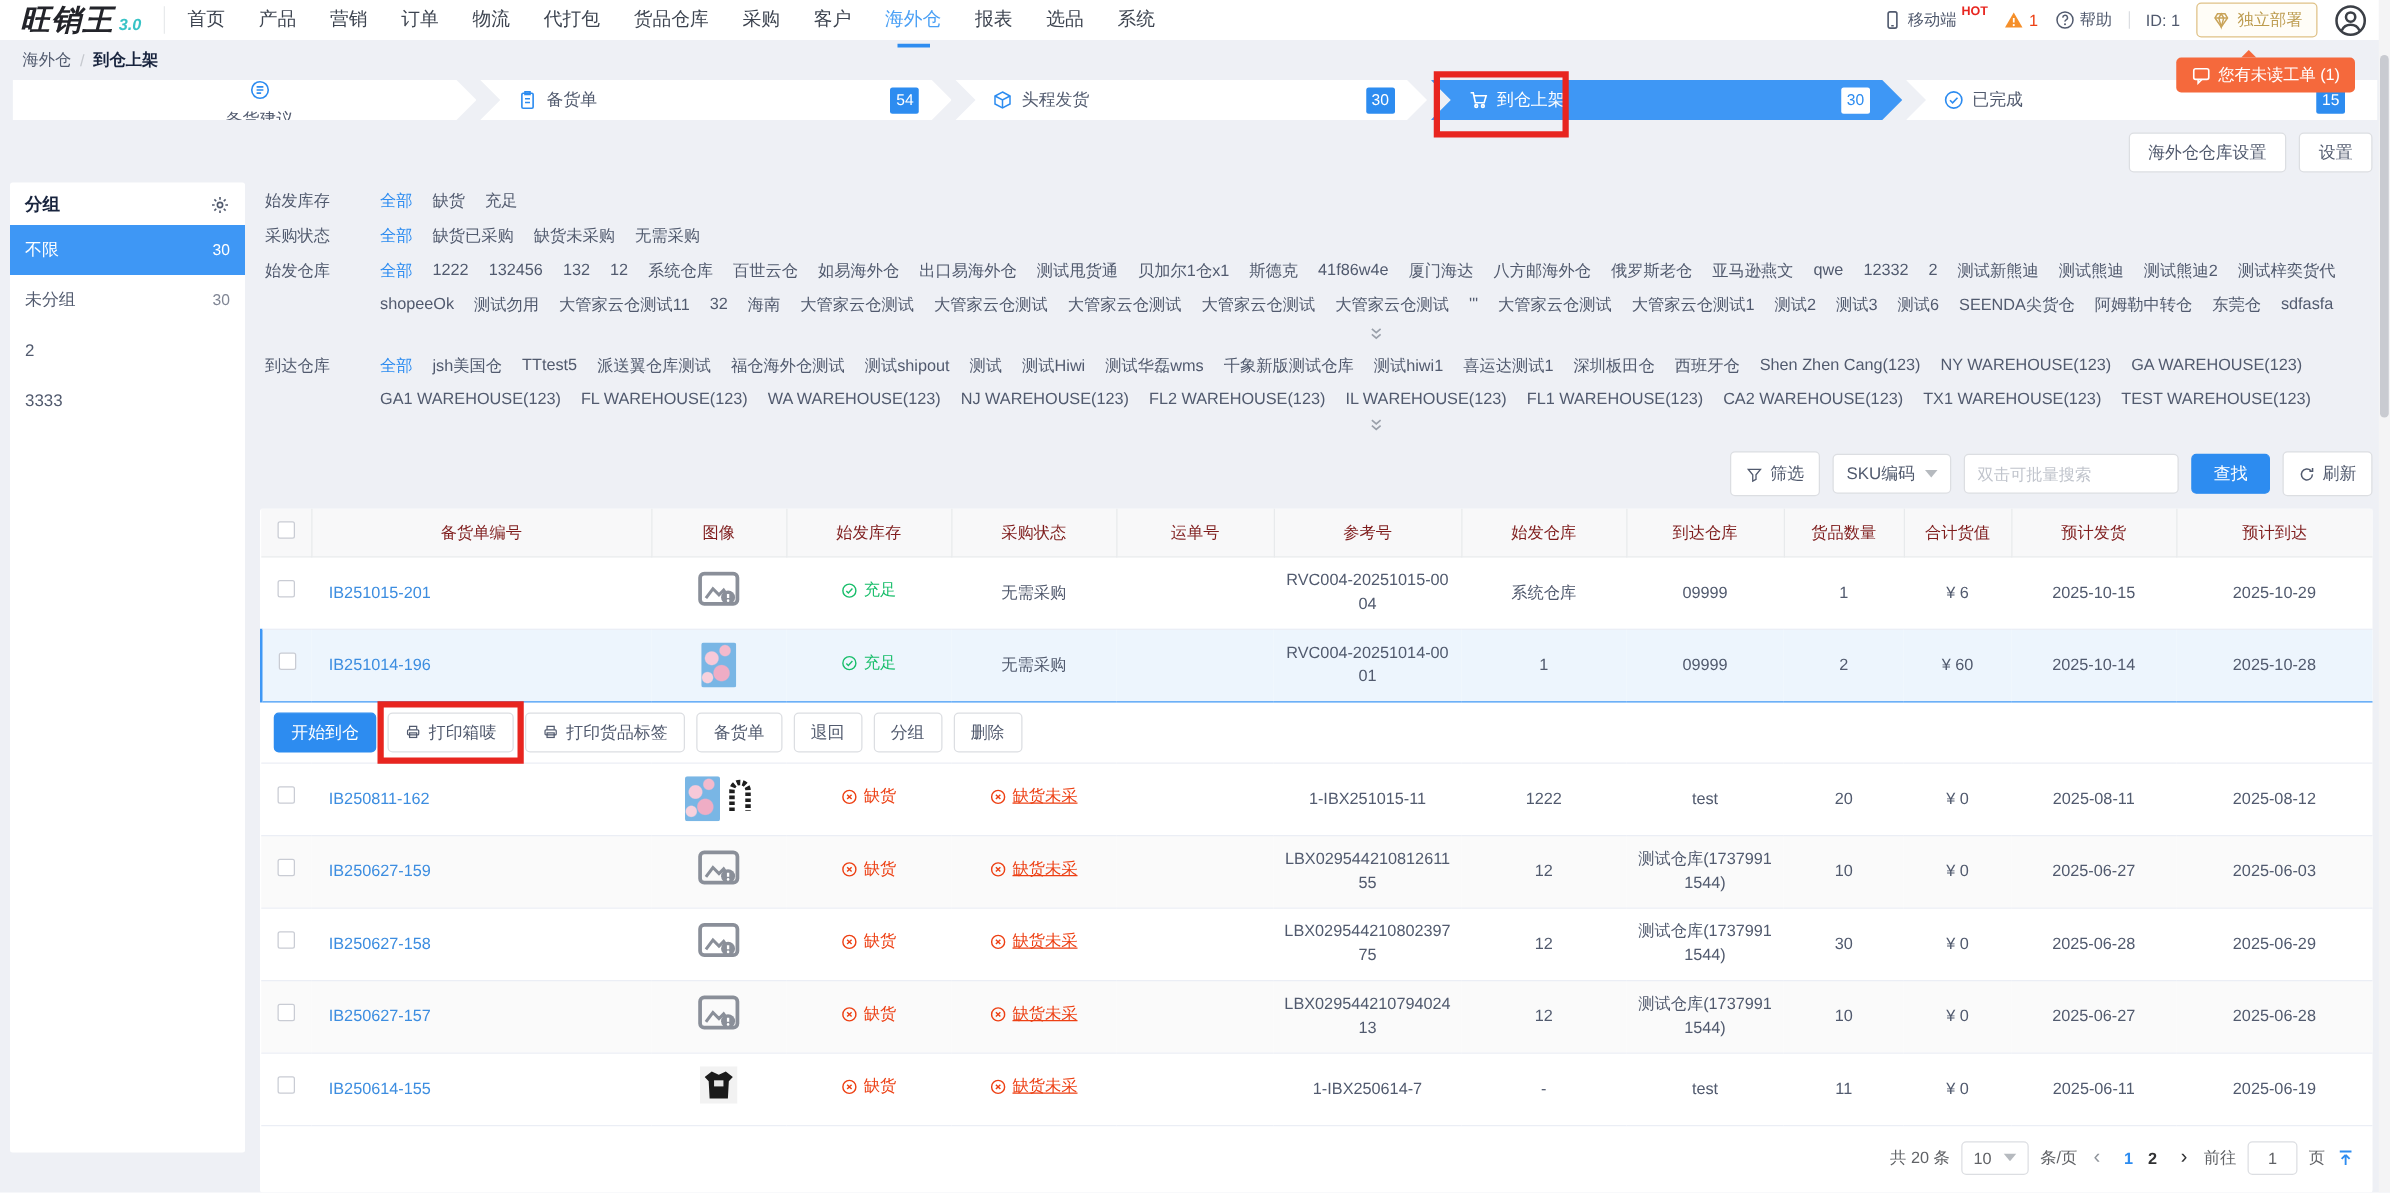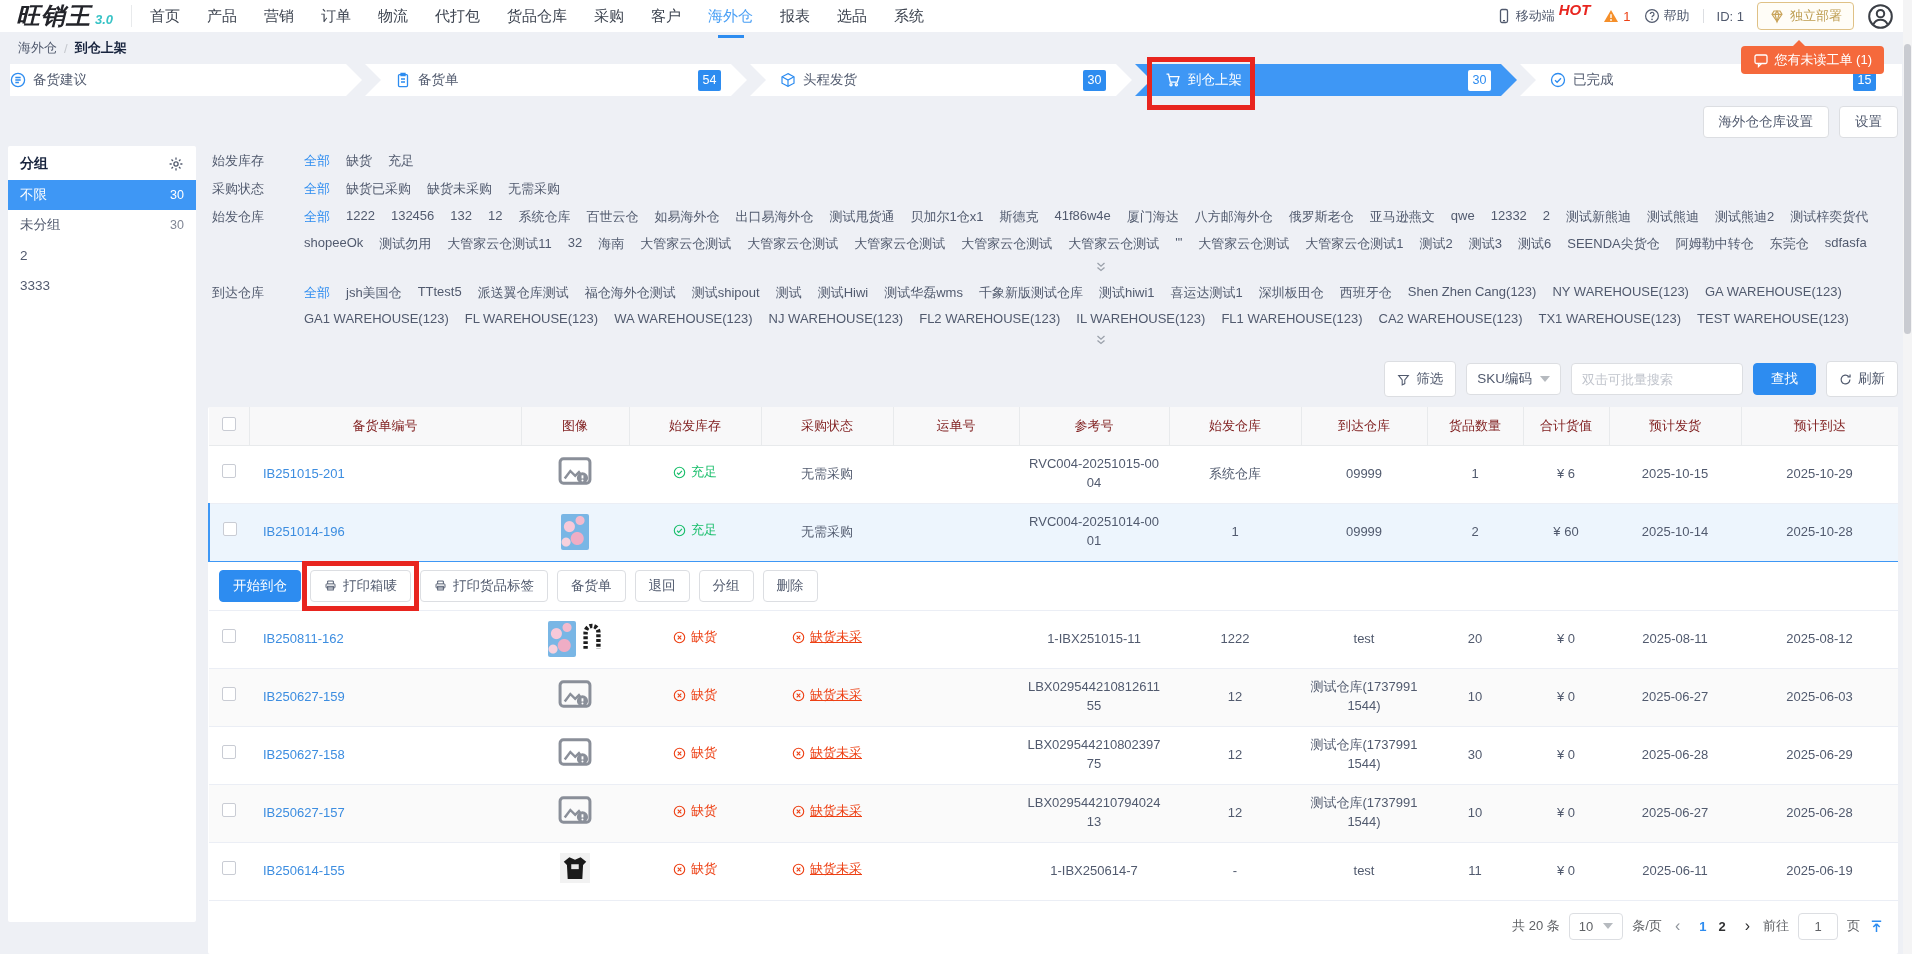--- a/index.html
+++ b/index.html
@@ -12,57 +12,57 @@
   .logo { display:flex; align-items:baseline; gap:4px; font-style:italic; font-weight:bold; margin-right:10px; cursor:pointer; }
   .lg1 { font-size:24px; letter-spacing:1px; color:#23242a; }
   .lg2 { font-size:13px; color:#38c3c6; font-weight:bold; }
   .logo-div { width:1px; height:22px; background:#e8eaec; margin:0 18px 0 8px; }
   .nav { display:flex; align-items:flex-end; gap:27px; }
   .nav-item { position:relative; height:44px; line-height:44px; font-size:15px; color:#3d4450; cursor:pointer; white-space:nowrap; }
   .nav-item.active { color:#4ba0f5; }
   .nav-item .underline { position:absolute; left:50%; transform:translateX(-50%); bottom:0; width:26px; height:3px; background:#2d8cf0; }
   .top-right { margin-left:auto; display:flex; align-items:center; gap:13px; font-size:13px; color:#515a6e; }
   .tr-item { display:flex; align-items:center; gap:4px; cursor:pointer; white-space:nowrap; }
-  .hot { color:#e8251f; font-size:15px; font-weight:bold; font-style:italic; position:relative; top:-7px; }
+  .hot { color:#e8251f; font-size:10px; font-weight:bold; position:relative; top:-7px; }
   .alert-n { color:#ed4014; }
   .vdiv { width:1px; height:14px; background:#dcdee2; }
   .deploy-btn { display:flex; align-items:center; gap:5px; border:1px solid #dfc186; color:#bd9c50; background:#fffdf7; border-radius:4px; padding:4px 11px; cursor:pointer; white-space:nowrap; }
   .avatar-wrap { cursor:pointer; color:#3b3f46; }
   .avatar-wrap svg { width:27px; height:27px; }
 
   
   .breadcrumb { height:32px; display:flex; align-items:center; gap:7px; padding:0 18px; font-size:13px; }
   .bc-parent { color:#515a6e; cursor:pointer; }
   .bc-sep { color:#c5c8ce; }
   .bc-current { color:#17233d; font-weight:bold; }
   .steps { display:flex; height:32px; margin:0 10px; }
   .step { flex:1; background:#fff; color:#515a6e; display:flex; align-items:center; gap:7px; padding-left:30px; margin-right:3px; font-size:13.5px; cursor:pointer;
           clip-path:polygon(16px 50%,0 0,calc(100% - 16px) 0,100% 50%,calc(100% - 16px) 100%,0 100%); }
-  .step:first-child { padding-left:0; clip-path:polygon(0 0,calc(100% - 16px) 0,100% 50%,calc(100% - 16px) 100%,0 100%); }
+  .step:first-child { padding-left:24px; clip-path:polygon(0 0,calc(100% - 16px) 0,100% 50%,calc(100% - 16px) 100%,0 100%);flex-direction:column; }
   .step:last-child  { margin-right:0; clip-path:polygon(16px 50%,0 0,100% 0,100% 100%,0 100%); }
   .step .icon { color:#2d8cf0; }
   .step.active { background:#3e97f5; color:#fff; }
   .step.active .icon { color:#fff; }
   .step-badge { margin-left:auto; margin-right:26px; background:#2d8cf0; color:#fff; min-width:23px; height:21px; line-height:21px; text-align:center; border-radius:2px; font-size:12.5px; padding:0 3px; }
   .step.active .step-badge { background:#fff; color:#2d8cf0; }
 
   
   .toast { position:absolute; top:46px; right:28px; background:#f5693c; color:#fff; border-radius:4px; height:28px; display:flex; align-items:center; gap:6px; padding:0 12px; font-size:13px; z-index:20; cursor:pointer; }
   .toast:before { content:""; position:absolute; top:-6px; left:52px; border:6px solid transparent; border-bottom-color:#f5693c; border-top:none; }
   .toast .icon { color:#fff; }
   .page-actions { display:flex; justify-content:flex-end; gap:10px; margin:10px 14px 0 0; }
   .pa-btn { background:#fff; border:1px solid #dcdee2; border-radius:4px; padding:6px 15px; font-size:13.5px; color:#515a6e; cursor:pointer; }
 
   
   .main { display:flex; margin:8px 14px 0 8px; align-items:flex-start; }
   .sidebar { width:188px; background:#fff; height:776px; flex-shrink:0; border-radius:2px; }
   .sb-head { display:flex; align-items:center; justify-content:space-between; padding:9px 12px 7px; }
   .sb-title { font-size:14px; font-weight:bold; color:#17233d; }
   .sb-gear { color:#515a6e; cursor:pointer; }
-  .sb-item { height:30px; display:flex; align-items:center; padding:0 12px; font-size:13.5px; color:#515a6e; cursor:pointer;justify-content:space-between; }
+  .sb-item { height:40px; display:flex; align-items:center; padding:0 12px; font-size:13.5px; color:#515a6e; cursor:pointer;justify-content:space-between; }
   .sb-item .cnt { margin-left:auto; color:#808695; font-size:12.5px; }
   .sb-item.active { background:#3e97f5; color:#fff; }
   .sb-item.active .cnt { color:#fff; }
 
   .content { flex:1; margin-left:12px; min-width:0; }
 
   
   .filter-row { display:flex; padding:3px 0 4px 4px; }
   .f-label { width:92px; flex-shrink:0; color:#515a6e; padding-top:3px; }
   .f-opts { flex:1; display:flex; flex-wrap:wrap; column-gap:16px; row-gap:9px; padding-top:3px; }

